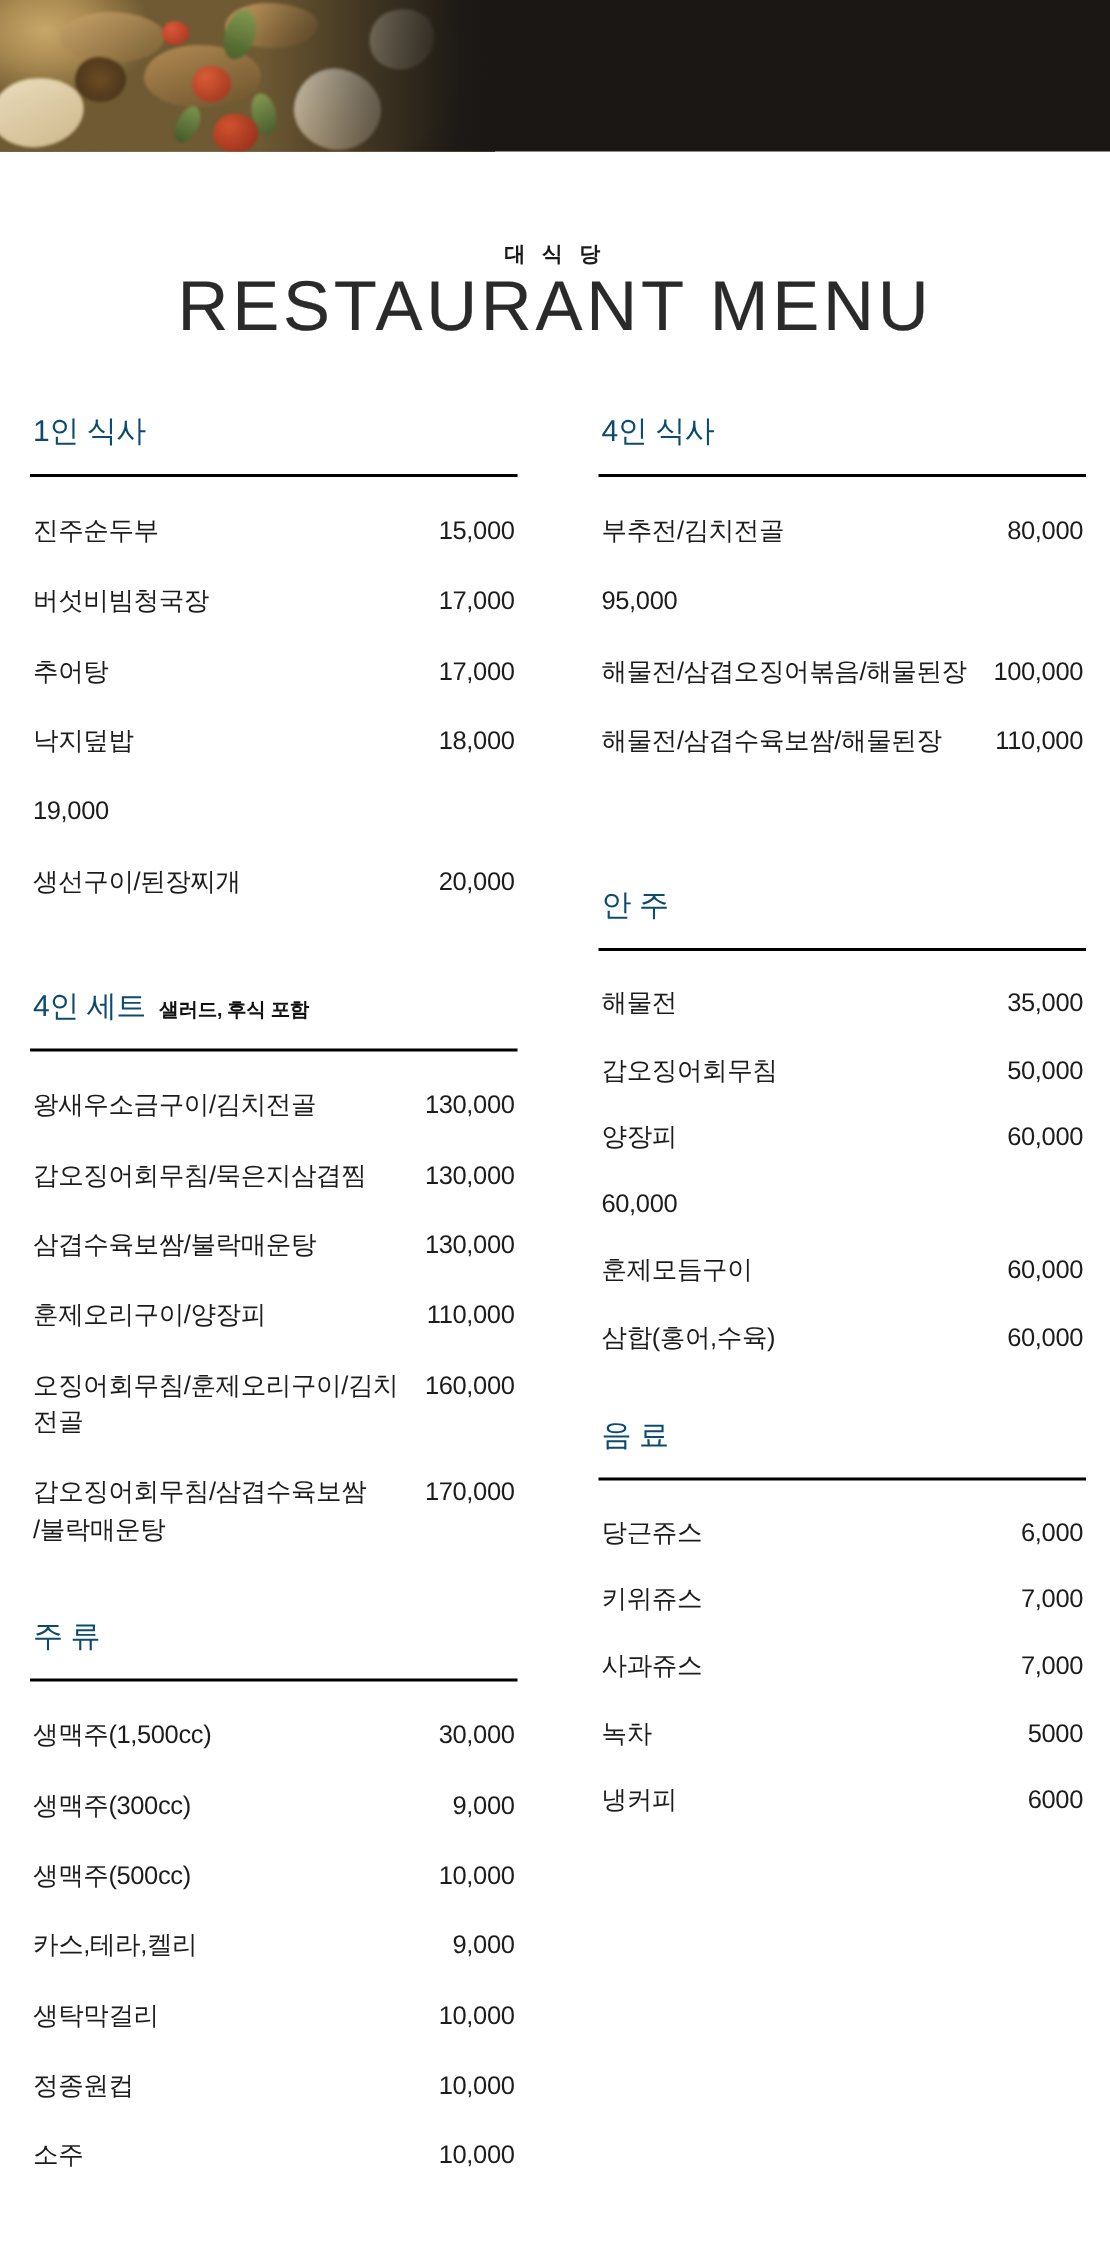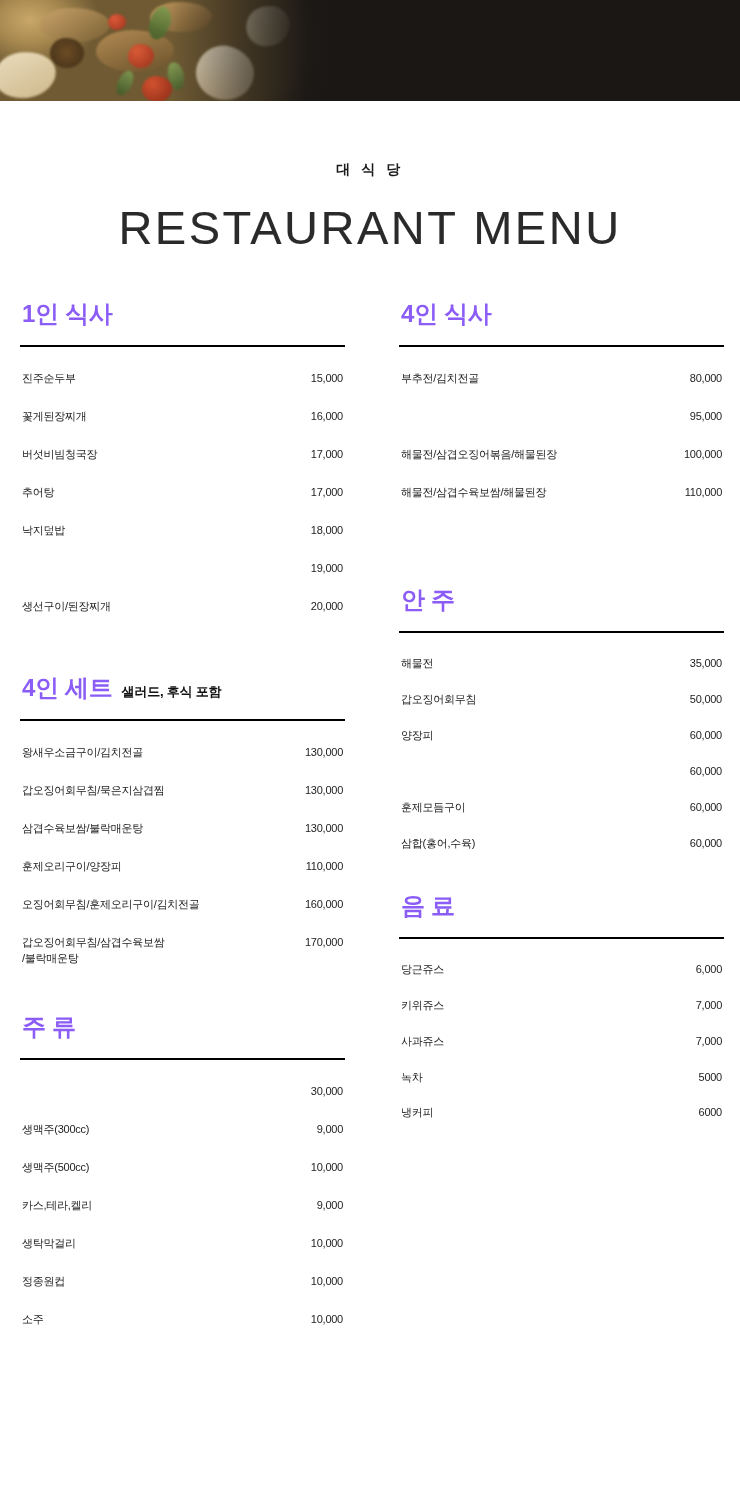--- a/index.html
+++ b/index.html
@@ -68,21 +68,21 @@
 
   
   .titleblock { text-align:center; padding-top:60px; }
   .brand {
     font-size:14px;
     font-weight:700;
     letter-spacing:3.5px;
     color:#1a1a1a;
   }
   .bigtitle {
-    margin-top:24px;
+    margin-top:0;
     font-size:47px;
     font-weight:200;
     letter-spacing:2.5px;
     color:#2a2a2a;
     line-height:1.05;
     -webkit-text-stroke:.1px #2a2a2a;
   }
 
   
   .columns {
@@ -98,45 +98,45 @@
   .section { width:100%; }
   .section + .section { margin-top:var(--gap, 58px); }
 
   .sec-head {
     display:flex;
     align-items:baseline;
     gap:9px;
     padding-left:2px;
   }
   .sec-title {
-    font-size:24px;
-    font-weight:700;
+    font-size:20px;
+    font-weight:400;
     letter-spacing:-.3px;
-    color:#8b5cf6;
+    color:#0c4a6e;
     white-space:pre;
   }
   .sec-sub {
     font-size:13px;
     font-weight:700;
     color:#111;
     letter-spacing:-.2px;
   }
   .sec-rule {
     height:2px;
     background:#000;
     margin-top:15px;
   }
 
   .items { margin-top:13px; }
   .item {
     display:flex;
     align-items:flex-start;
-    justify-content:flex-end;
+    justify-content:flex-start;
     gap:10px;
-    font-size:11px;
+    font-size:17px;
     color:#1c1c1c;
     letter-spacing:-.25px;
     line-height:1.45;
     padding:11px 2px 11px 2px;
   }
   .items.tight .item { padding:10px 2px; }
   .item-name { flex:1 1 auto; white-space:pre-line; }
   .item-price { flex:0 0 auto; text-align:right; white-space:nowrap; }
 </style>
 </head>
@@ -177,24 +177,20 @@
         <span class="sec-title">1인 식사</span>
         <span class="sec-sub"></span>
       </div>
       <div class="sec-rule"></div>
       <div class="items">
         <div class="item">
             <span class="item-name">진주순두부</span>
             <span class="item-price">15,000</span>
           </div>
         <div class="item">
-            <span class="item-name">꽃게된장찌개</span>
-            <span class="item-price">16,000</span>
-          </div>
-        <div class="item">
             <span class="item-name">버섯비빔청국장</span>
             <span class="item-price">17,000</span>
           </div>
         <div class="item">
             <span class="item-name">추어탕</span>
             <span class="item-price">17,000</span>
           </div>
         <div class="item">
             <span class="item-name">낙지덮밥</span>
             <span class="item-price">18,000</span>
@@ -245,20 +241,21 @@
     </div>
 
     <div class="section" style="--gap:34px;">
       <div class="sec-head">
         <span class="sec-title">주 류</span>
         <span class="sec-sub"></span>
       </div>
       <div class="sec-rule"></div>
       <div class="items">
         <div class="item">
+            <span class="item-name">생맥주(1,500cc)</span>
             <span class="item-price">30,000</span>
           </div>
         <div class="item">
             <span class="item-name">생맥주(300cc)</span>
             <span class="item-price">9,000</span>
           </div>
         <div class="item">
             <span class="item-name">생맥주(500cc)</span>
             <span class="item-price">10,000</span>
           </div>

